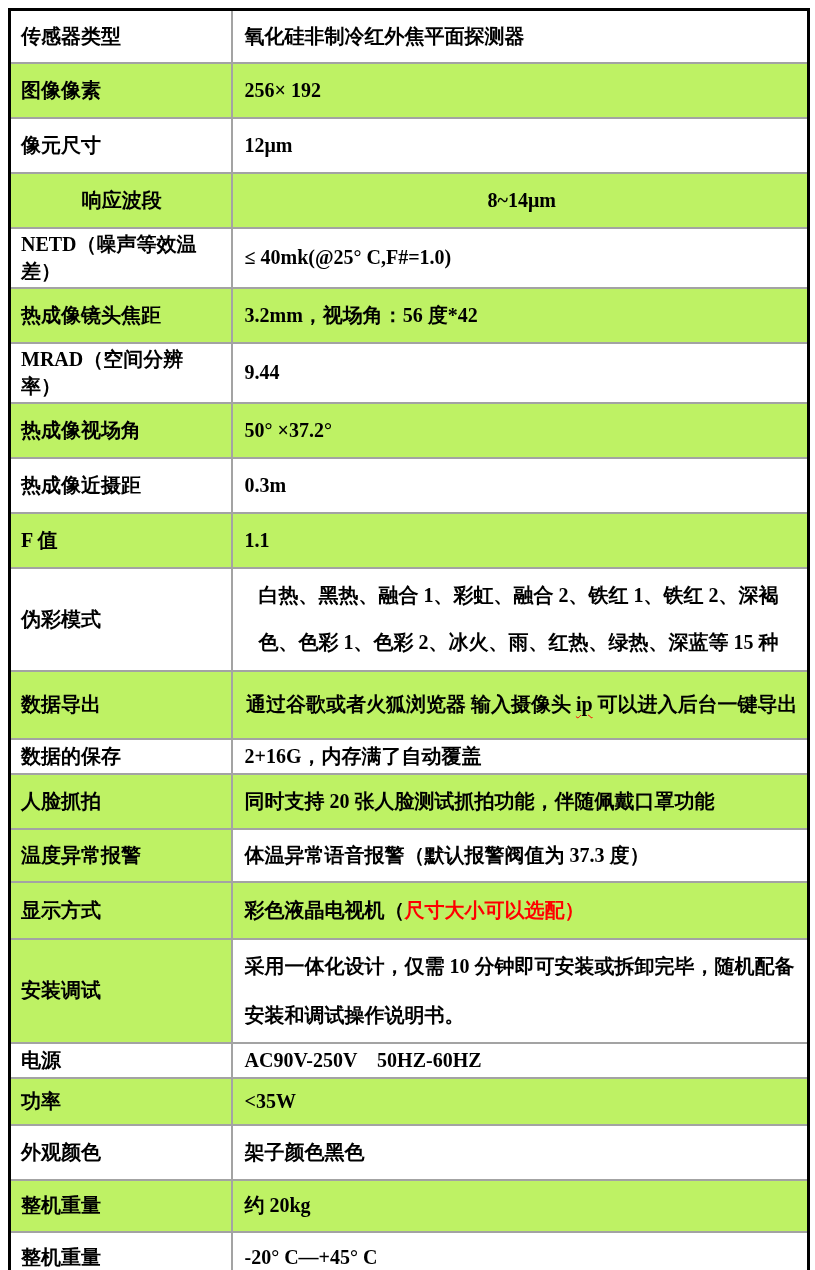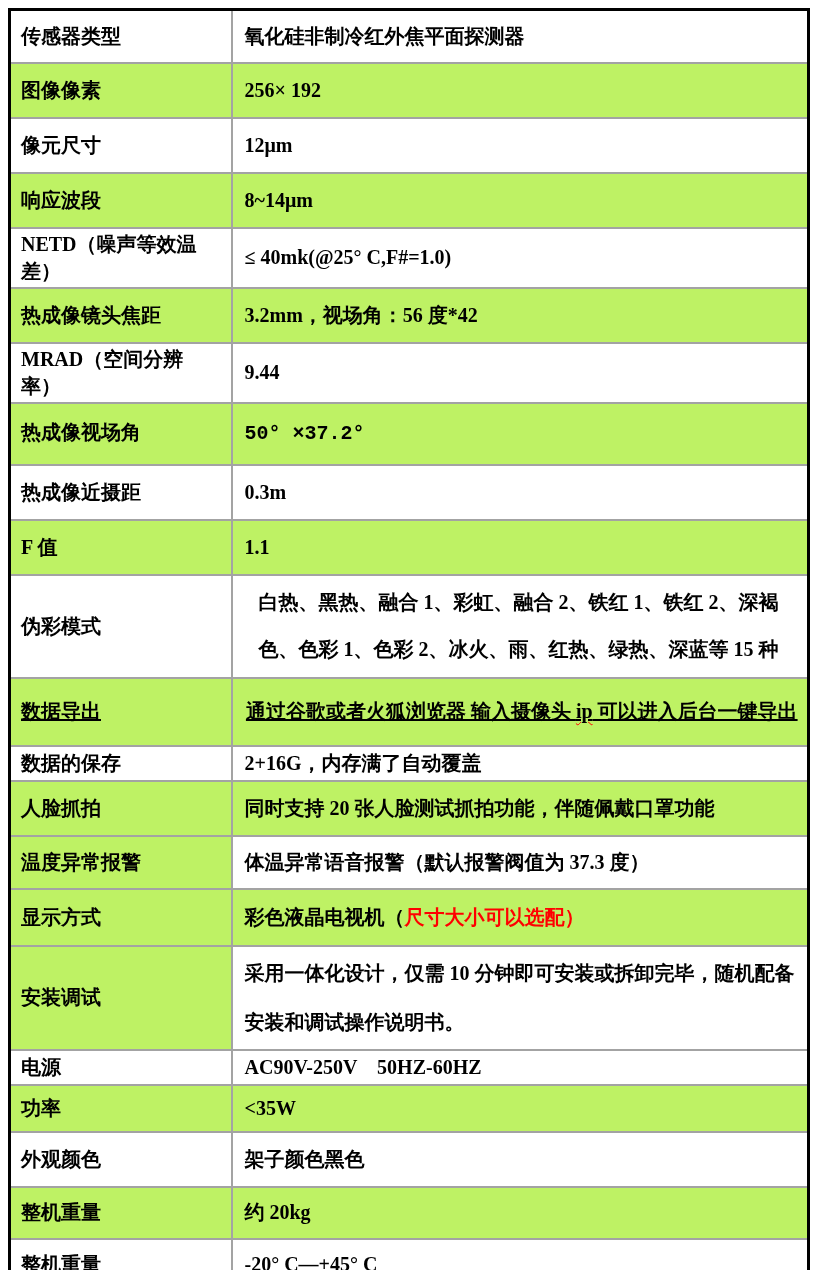--- a/index.html
+++ b/index.html
@@ -38,29 +38,29 @@
     text-decoration-line: underline;
     text-decoration-style: wavy;
     text-decoration-color: #ff0000;
     text-decoration-thickness: 1px;
     text-underline-offset: 3px;
   }
   
   tr:nth-child(1)  { height: 53px; }
   tr:nth-child(2)  { height: 55px; }
   tr:nth-child(3)  { height: 55px; }
-  tr:nth-child(4)  { height: 55px; }
+  tr:nth-child(4)  { height: 55px; text-align: center; }
   tr:nth-child(5)  { height: 55px; }
   tr:nth-child(6)  { height: 55px; }
   tr:nth-child(7)  { height: 55px; }
-  tr:nth-child(8)  { height: 62px; font-family: Liberation Mono, monospace; }
+  tr:nth-child(8)  { height: 55px; }
   tr:nth-child(9)  { height: 55px; }
   tr:nth-child(10) { height: 55px; }
   tr:nth-child(11) { height: 103px; }
-  tr:nth-child(12) { height: 68px; text-decoration: underline; }
+  tr:nth-child(12) { height: 68px; }
   tr:nth-child(13) { height: 35px; }
   tr:nth-child(14) { height: 55px; }
   tr:nth-child(15) { height: 53px; }
   tr:nth-child(16) { height: 57px; margin-top: 36px; }
   tr:nth-child(17) { height: 100px; }
   tr:nth-child(18) { height: 35px; }
   tr:nth-child(19) { height: 47px; }
   tr:nth-child(20) { height: 55px; }
   tr:nth-child(21) { height: 52px; }
   tr:nth-child(22) { height: 53px; }

